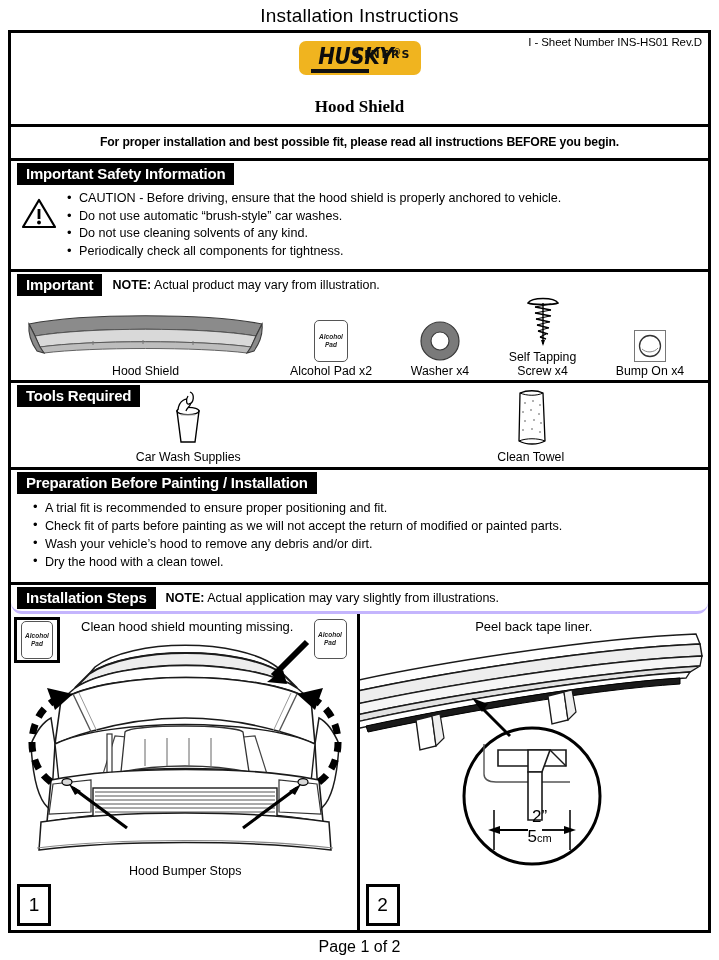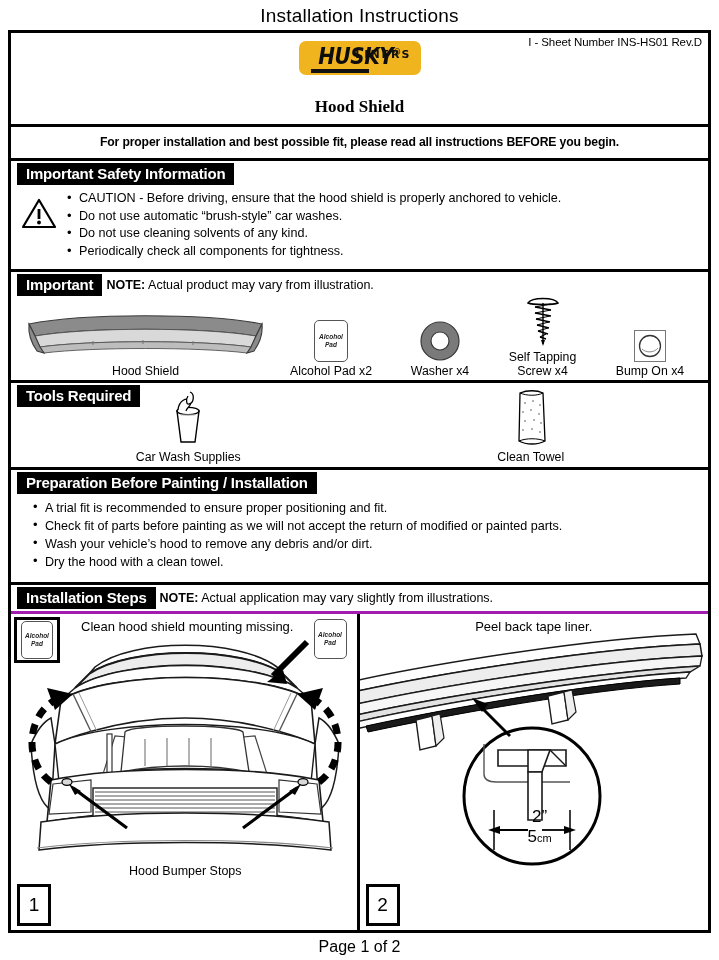--- a/index.html
+++ b/index.html
@@ -127,21 +127,21 @@
     background: #000; color: #fff;
     font-weight: 700;
     font-size: 15px;
     padding: 1px 9px 2px;
     line-height: 19px;
     white-space: nowrap;
     letter-spacing: -0.2px;
   }
   .sec-note {
     font-size: 12.5px;
-    margin-left: 4px;
+    margin-left: 10px;
     line-height: 20px;
     padding-top: 1px;
     white-space: nowrap;
   }
   .sec-note b { font-weight: 700; }
 
   
   .safety-body { display: flex; padding: 6px 0 8px 10px; }
   .warn-tri { width: 42px; flex: 0 0 42px; padding-top: 6px; }
   .bullets { padding-left: 6px; }
@@ -450,21 +450,21 @@
     <div class="prep-body">
       <ul class="bullets">
         <li>A trial fit is recommended to ensure proper positioning and fit.</li>
         <li>Check fit of parts before painting as we will not accept the return of modified or painted parts.</li>
         <li>Wash your vehicle’s hood to remove any debris and/or dirt.</li>
         <li>Dry the hood with a clean towel.</li>
       </ul>
     </div>
   </div>
 
-  <div class="section" style="border-bottom:3px solid #a21caf;">
+  <div class="section" style="border-bottom:3px solid #c4b5fd;border-radius:11px;">
     <div class="sec-head-row" style="padding-bottom:2px;">
       <div class="sec-tag">Installation Steps</div>
       <div class="sec-note">
         <b>NOTE:</b>
         <span>Actual application may vary slightly from illustrations.</span>
       </div>
     </div>
   </div>
 
   <div class="steps-area">

